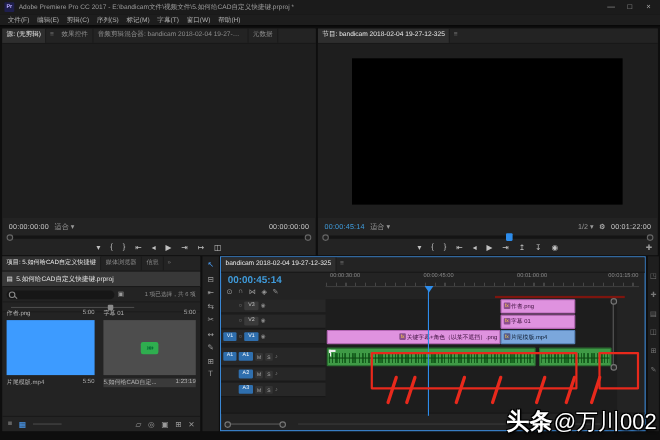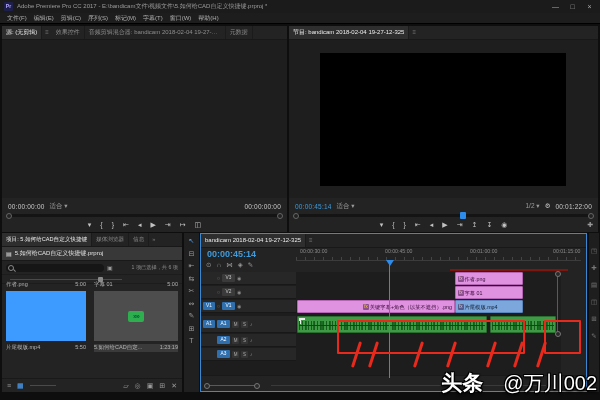--- a/index.html
+++ b/index.html
@@ -121,21 +121,21 @@
   .hz2{position:absolute;left:70px;right:40px;bottom:5px;height:1px;background:#3a3a3a;}
   .rstrip{left:589px;top:233px;width:10px;height:159px;background:#1e1e1e;display:flex;flex-direction:column;
           align-items:center;gap:9px;padding-top:14px;box-sizing:border-box;font-size:6.5px;color:#777;}
   
   .redline{left:450px;top:269px;width:118px;height:2px;background:#7e150e;z-index:40;}
   .redrect{border:2px solid #e8291c;background:transparent;z-index:45;border-radius:1px;}
   .slash{position:absolute;width:3px;height:27px;background:#e8291c;border-radius:2px;transform:rotate(18deg);
          z-index:46;}
   .wm{right:3px;top:369px;z-index:60;color:#fff;font-size:20px;white-space:nowrap;
       text-shadow:-1px -1px 0 #000,1px -1px 0 #000,-1px 1px 0 #000,1px 1px 0 #000,0 2px 3px #000;}
-  .wm b{font-size:21px;font-weight:900;margin-right:20px;}
+  .wm b{font-size:21px;font-weight:900;margin-right:1px;}
 </style>
 </head>
 <body>
 
 <div class="abs titlebar">
   <span class="prlogo">Pr</span>
   <span class="wtitle">Adobe Premiere Pro CC 2017 - E:\bandicam文件\视频文件\5.如何给CAD自定义快捷键.prproj *</span>
   <span class="wsp"></span>
   <span class="wctl">—</span>
   <span class="wctl">□</span>

